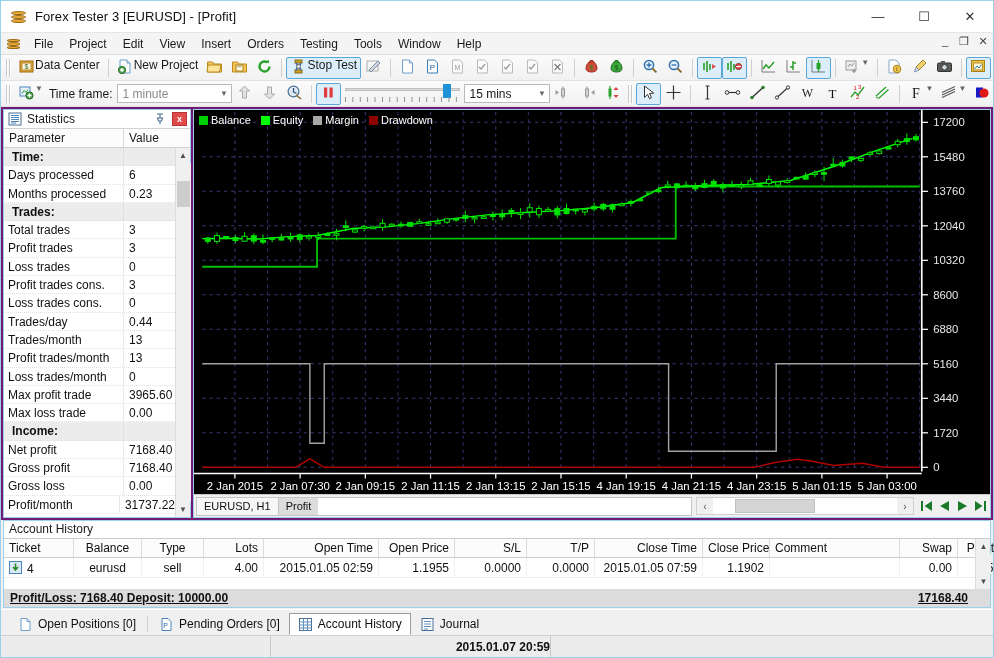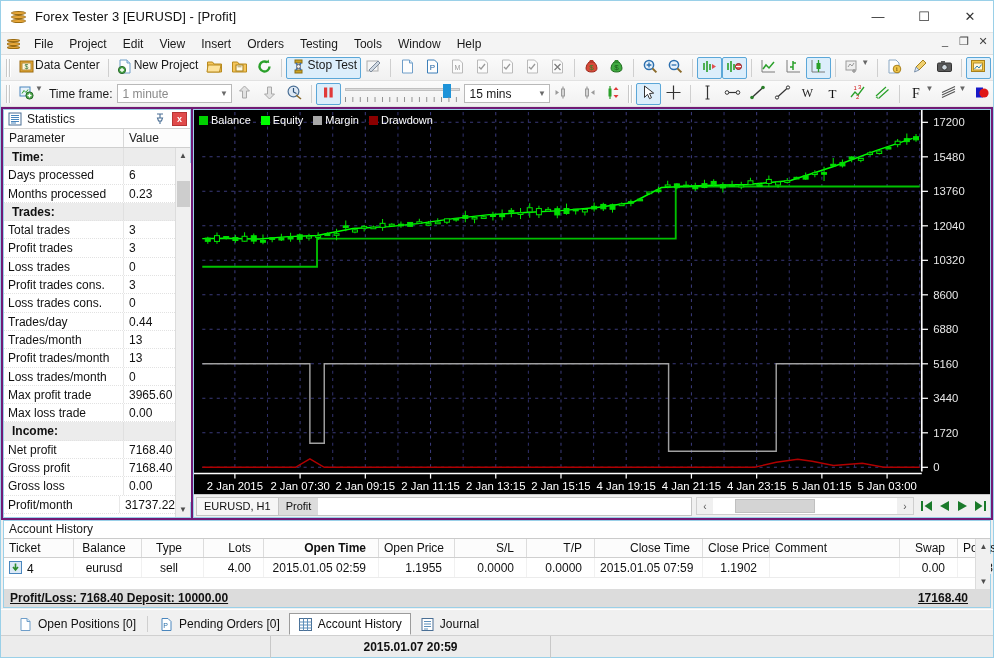--- a/index.html
+++ b/index.html
@@ -199,21 +199,21 @@
     border: 1px solid #9ad0e8; margin: 0 2px 1px 2px;
     display: flex; flex-direction: column;
   }
   .acct-title { height: 17px; font-size: 12px; color: #1a1a1a; padding: 1px 0 0 5px; background: #fff; }
   .acct-table { flex: 1 1 auto; display: flex; flex-direction: column; border-top: 1px solid #cbcbcb; }
   .ah-row { display: flex; font-size: 12px; }
   .ah-head { height: 19px; background: #fcfcfc; border-bottom: 1px solid #cfcfcf; color: #101010; }
   .ah-head .c { border-right: 1px solid #dcdcdc; padding-top: 2px; }
   .ah-data { height: 20px; border-bottom: 1px solid #ececec; color: #101010; }
   .ah-data .c { border-right: 1px solid #f1f1f1; padding-top: 3px; }
-  .c { overflow: hidden; white-space: nowrap; padding-left: 5px; padding-right: 12px; }
+  .c { overflow: hidden; white-space: nowrap; padding-left: 5px; padding-right: 5px; }
   .c.r { text-align: right; }
   .c.ctr { text-align: center; }
   .ticket-cell { display: flex; align-items: center; gap: 5px; padding-top: 1px; }
   .ah-total { height: 18px; background: #dcdcdc; display: flex; align-items: center; font-size: 12px; font-weight: bold; color: #101010; text-decoration: underline; }
   .ah-total .left { padding-left: 6px; }
   .ah-total .right { margin-left: auto; padding-right: 22px; }
   .acct-vscroll { width: 15px; background: #f0f0f0; display: flex; flex-direction: column; border-left: 1px solid #dcdcdc; }
 
   
   .btabs {
@@ -226,21 +226,21 @@
   }
   .btab.active { background: #fff; border: 1px solid #9c9c9c; border-bottom-color: #fff; }
   .btab-sep { width: 1px; height: 16px; background: #cfcfcf; margin: 0 2px 3px 2px; }
 
   
   .statusbar {
     height: 22px; min-height: 22px; display: flex; align-items: center;
     background: #ececec; border-top: 1px solid #d0d0d0;
   }
   .sb-cell { height: 22px; display: flex; align-items: center; justify-content: center; }
-  .sb-cell.sep { border-right: 1px solid #c8c8c8; }
+  .sb-cell.sep { border-right: 1px solid #c8c8c8; justify-content: flex-end; }
   .sb-time { font-size: 12px; font-weight: bold; color: #101010; }
 </style>
 </head>
 <body>
 
 <div class="app">
 
   <div class="titlebar">
     <div class="title-icon">
       <div class="coin-stack">
@@ -1205,21 +1205,21 @@
   <div class="acct">
     <div class="acct-title">Account History</div>
     <div class="acct-table">
       <div style="display:flex;flex:1 1 auto;min-height:0;">
         <div style="flex:1 1 auto;min-width:0;">
           <div class="ah-row ah-head" id="ah-head">
               <div class="c" style="width: 70px; flex: 0 0 70px;">Ticket</div>
               <div class="c ctr" style="width: 68px; flex: 0 0 68px;">Balance</div>
               <div class="c ctr" style="width: 62px; flex: 0 0 62px;">Type</div>
               <div class="c r" style="width: 60px; flex: 0 0 60px;">Lots</div>
-              <div class="c r" style="width: 115px; flex: 0 0 115px; font-weight: bold;">Open Time</div>
+              <div class="c r" style="width: 115px; flex: 0 0 115px;">Open Time</div>
               <div class="c r" style="width: 76px; flex: 0 0 76px;">Open Price</div>
               <div class="c r" style="width: 72px; flex: 0 0 72px;">S/L</div>
               <div class="c r" style="width: 68px; flex: 0 0 68px;">T/P</div>
               <div class="c r" style="width: 108px; flex: 0 0 108px;">Close Time</div>
               <div class="c r" style="width: 67px; flex: 0 0 67px;">Close Price</div>
               <div class="c" style="width: 130px; flex: 0 0 130px;">Comment</div>
               <div class="c r" style="width: 58px; flex: 0 0 58px;">Swap</div>
               <div class="c r" style="width: 48px; flex: 0 0 48px;">Points</div>
             </div>
           <div id="ah-body">

